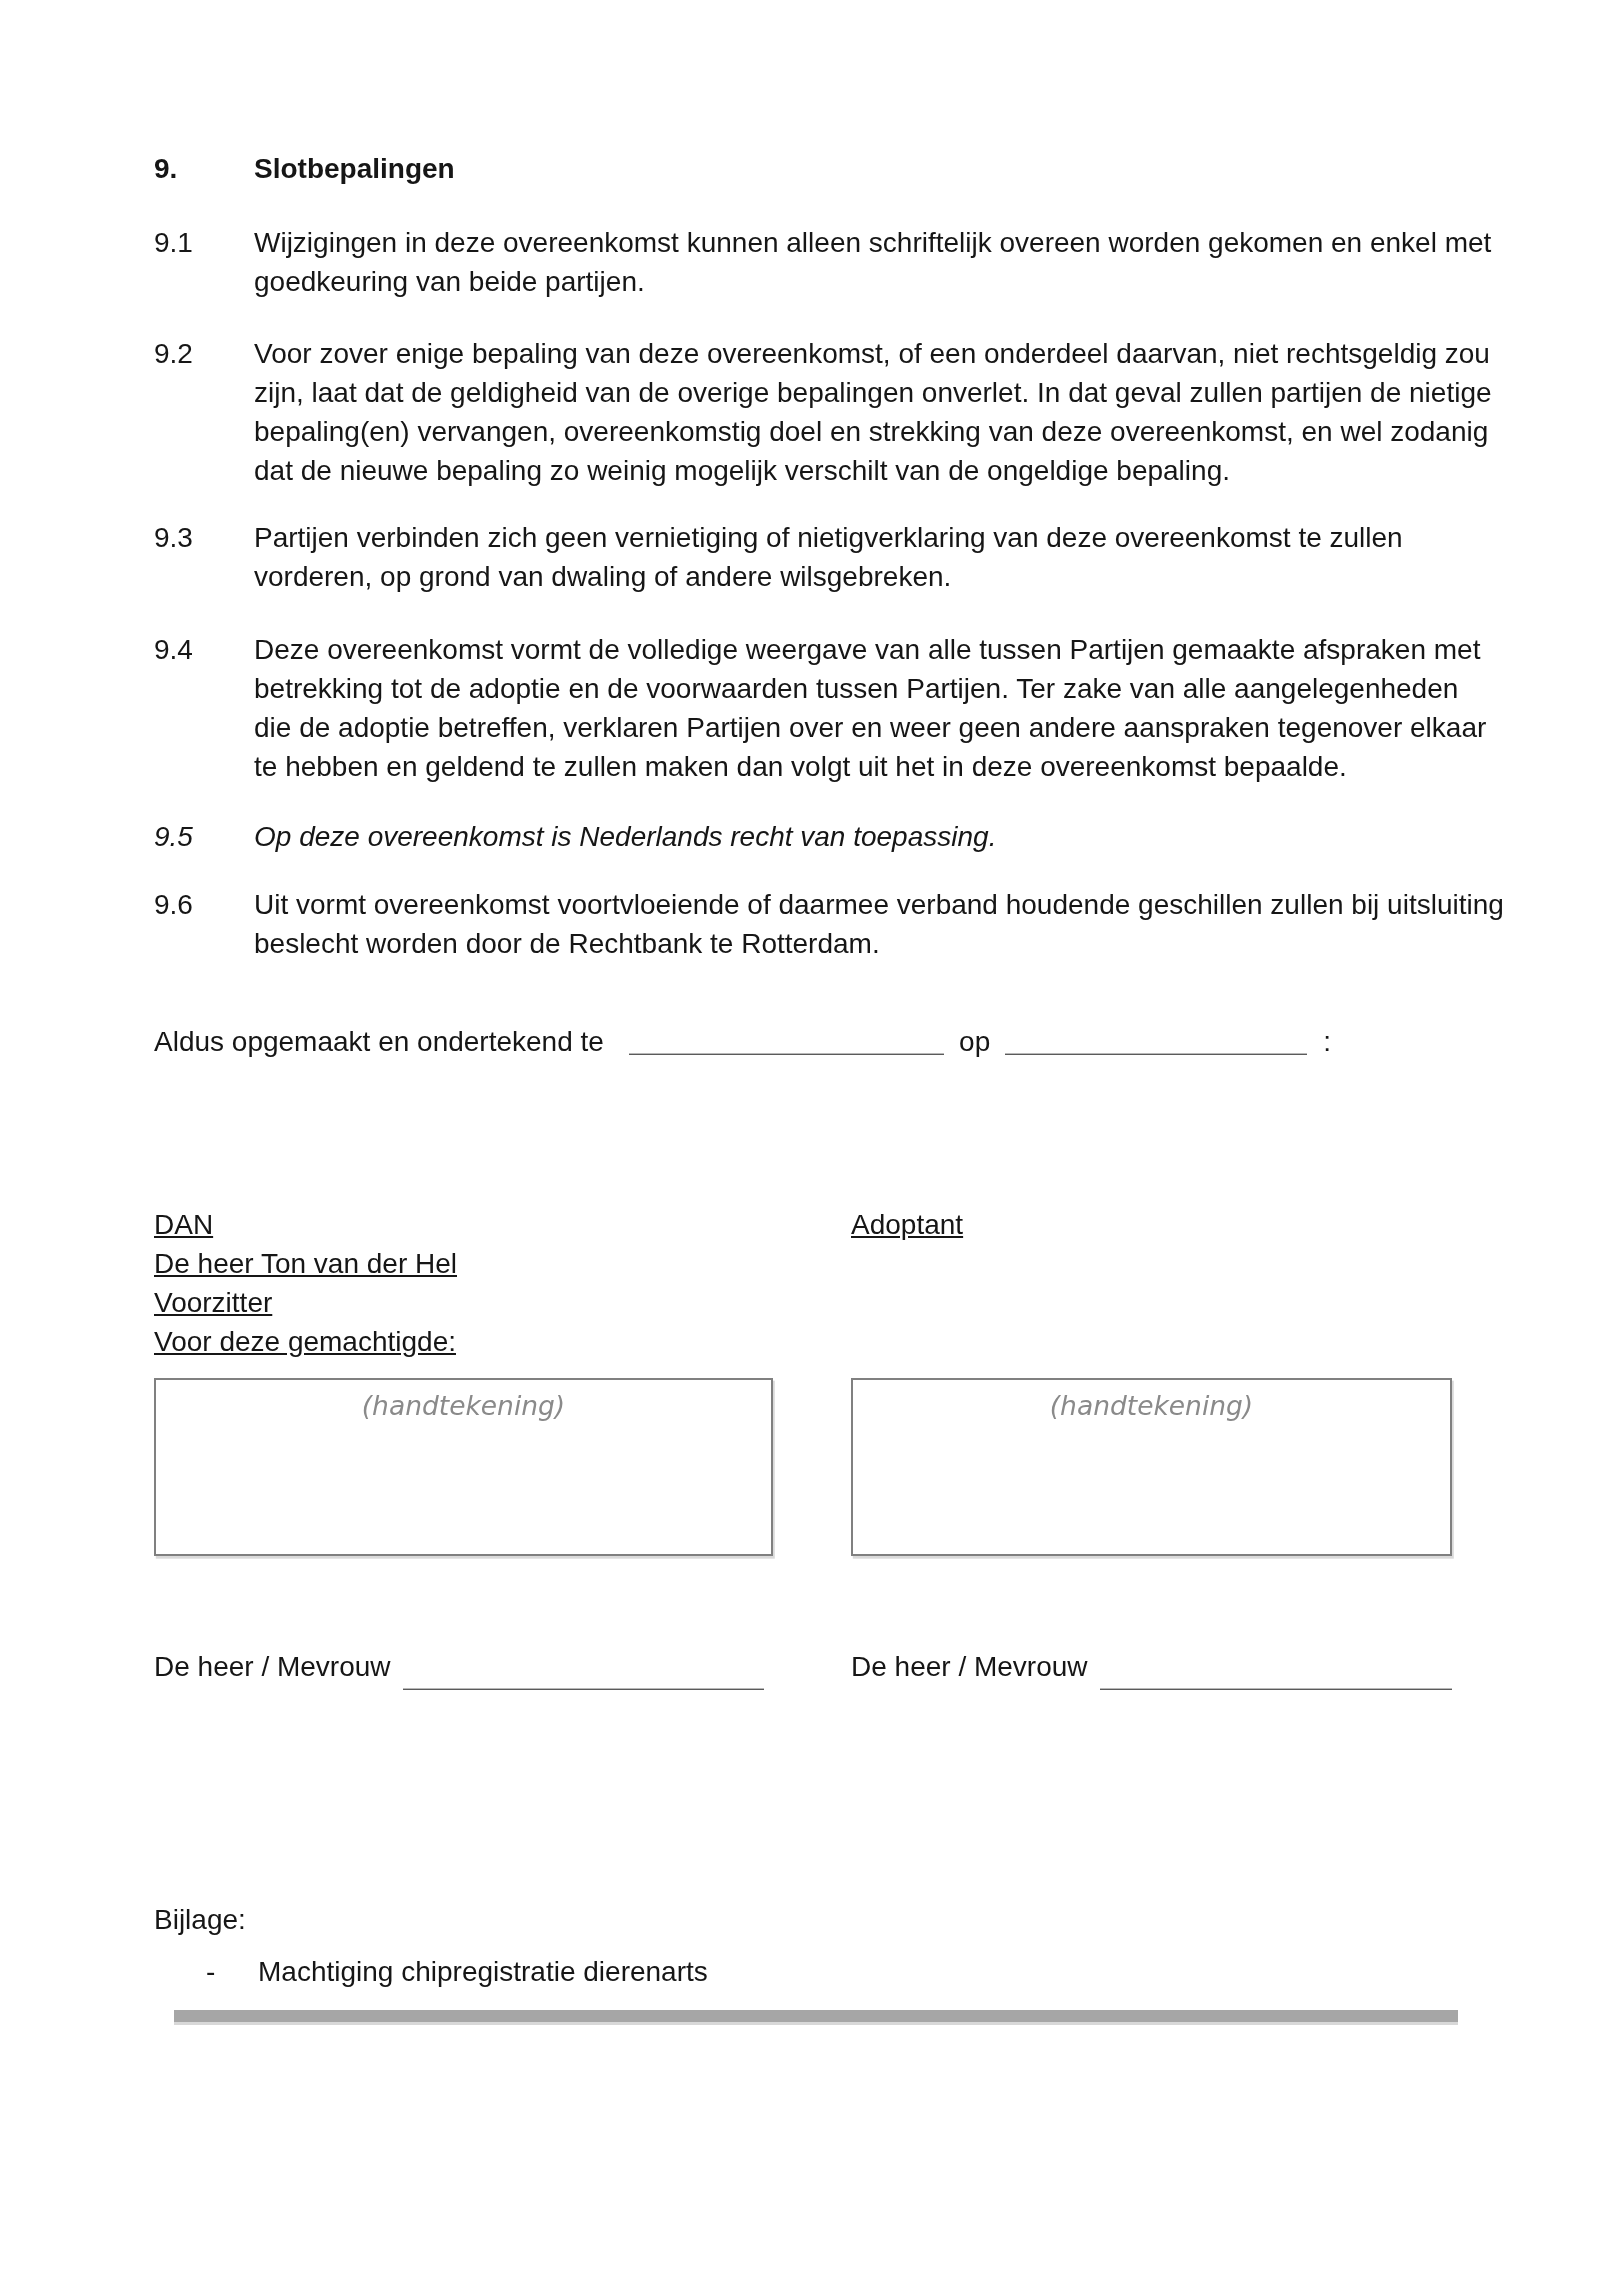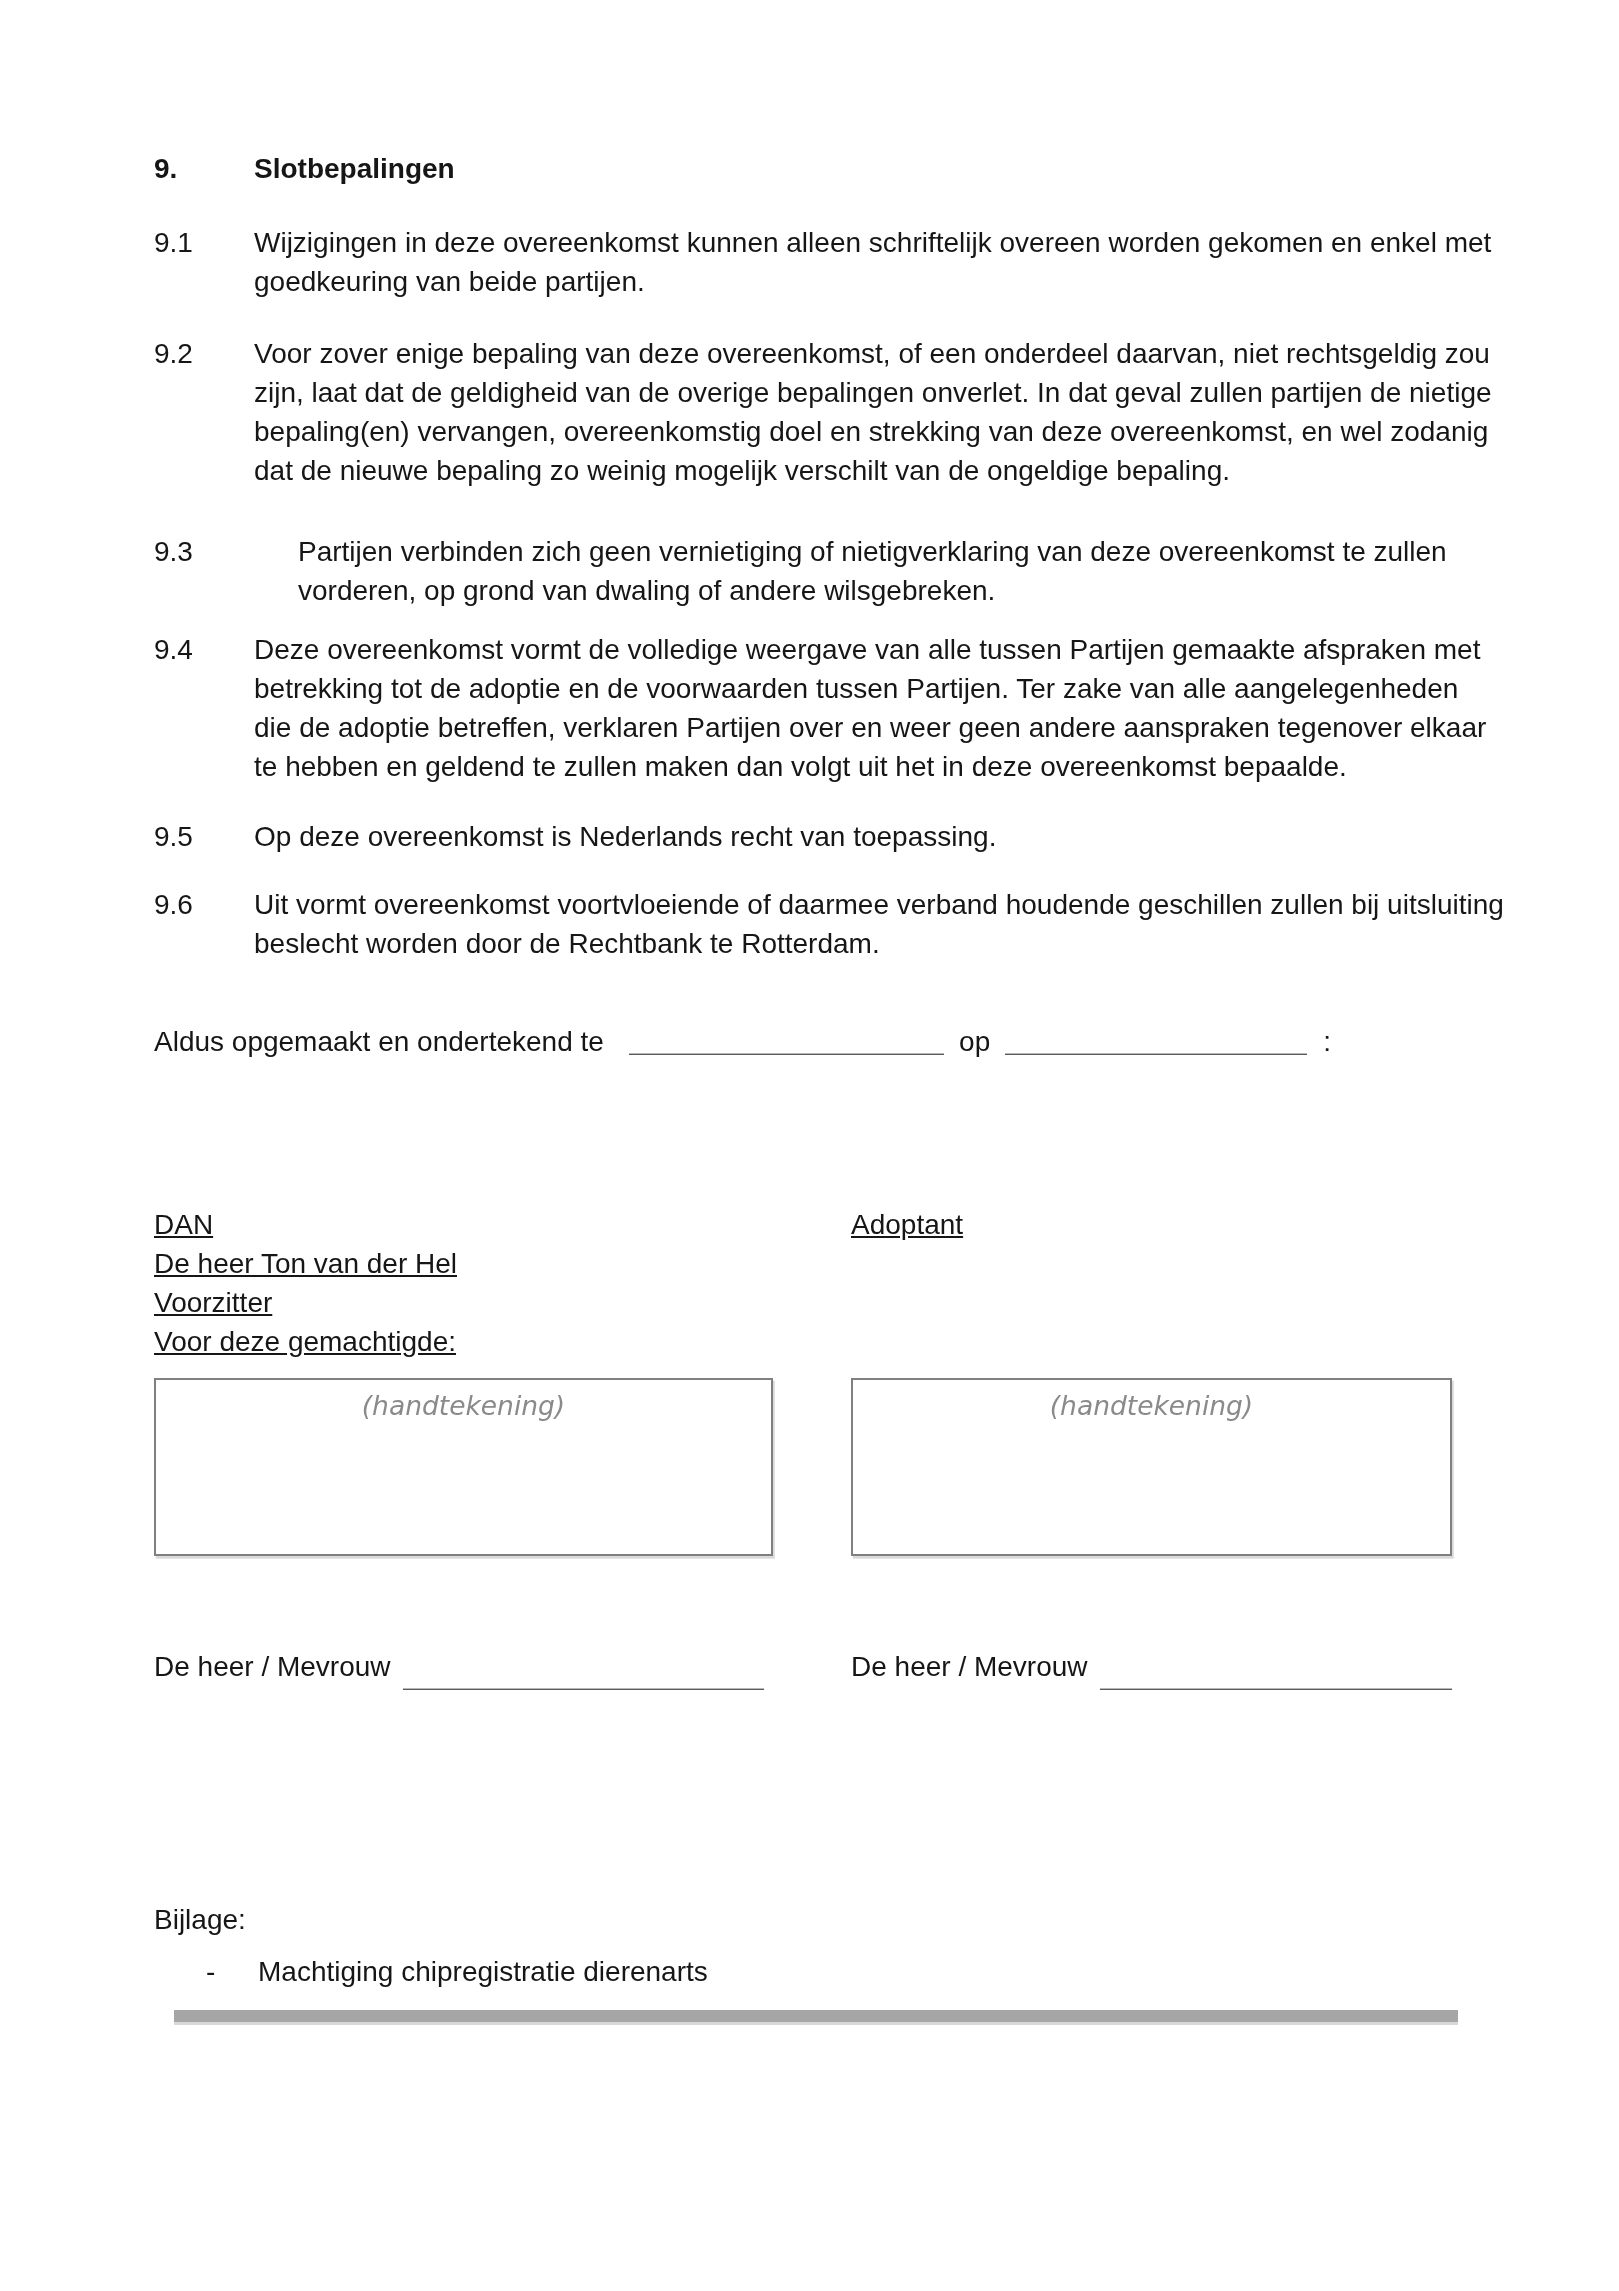--- a/index.html
+++ b/index.html
@@ -64,33 +64,33 @@
     <div class="clause-text">Wijzigingen in deze overeenkomst kunnen alleen schriftelijk overeen worden gekomen en enkel met
 goedkeuring van beide partijen.</div>
   </div>
   <div class="abs clause" style="top:334px;">
     <div class="num-cell">9.2</div>
     <div class="clause-text">Voor zover enige bepaling van deze overeenkomst, of een onderdeel daarvan, niet rechtsgeldig zou
 zijn, laat dat de geldigheid van de overige bepalingen onverlet. In dat geval zullen partijen de nietige
 bepaling(en) vervangen, overeenkomstig doel en strekking van deze overeenkomst, en wel zodanig
 dat de nieuwe bepaling zo weinig mogelijk verschilt van de ongeldige bepaling.</div>
   </div>
-  <div class="abs clause" style="top:532px;gap:44px;">
+  <div class="abs clause" style="top:518px;">
     <div class="num-cell">9.3</div>
     <div class="clause-text">Partijen verbinden zich geen vernietiging of nietigverklaring van deze overeenkomst te zullen
 vorderen, op grond van dwaling of andere wilsgebreken.</div>
   </div>
   <div class="abs clause" style="top:630px;">
     <div class="num-cell">9.4</div>
     <div class="clause-text">Deze overeenkomst vormt de volledige weergave van alle tussen Partijen gemaakte afspraken met
 betrekking tot de adoptie en de voorwaarden tussen Partijen. Ter zake van alle aangelegenheden
 die de adoptie betreffen, verklaren Partijen over en weer geen andere aanspraken tegenover elkaar
 te hebben en geldend te zullen maken dan volgt uit het in deze overeenkomst bepaalde.</div>
   </div>
-  <div class="abs clause" style="top:817px;">
+  <div class="abs clause" style="top:817px;font-style:italic;">
     <div class="num-cell">9.5</div>
     <div class="clause-text">Op deze overeenkomst is Nederlands recht van toepassing.</div>
   </div>
   <div class="abs clause" style="top:885px;">
     <div class="num-cell">9.6</div>
     <div class="clause-text">Uit vormt overeenkomst voortvloeiende of daarmee verband houdende geschillen zullen bij uitsluiting
 beslecht worden door de Rechtbank te Rotterdam.</div>
   </div>
 
   <div class="abs exec-row">

